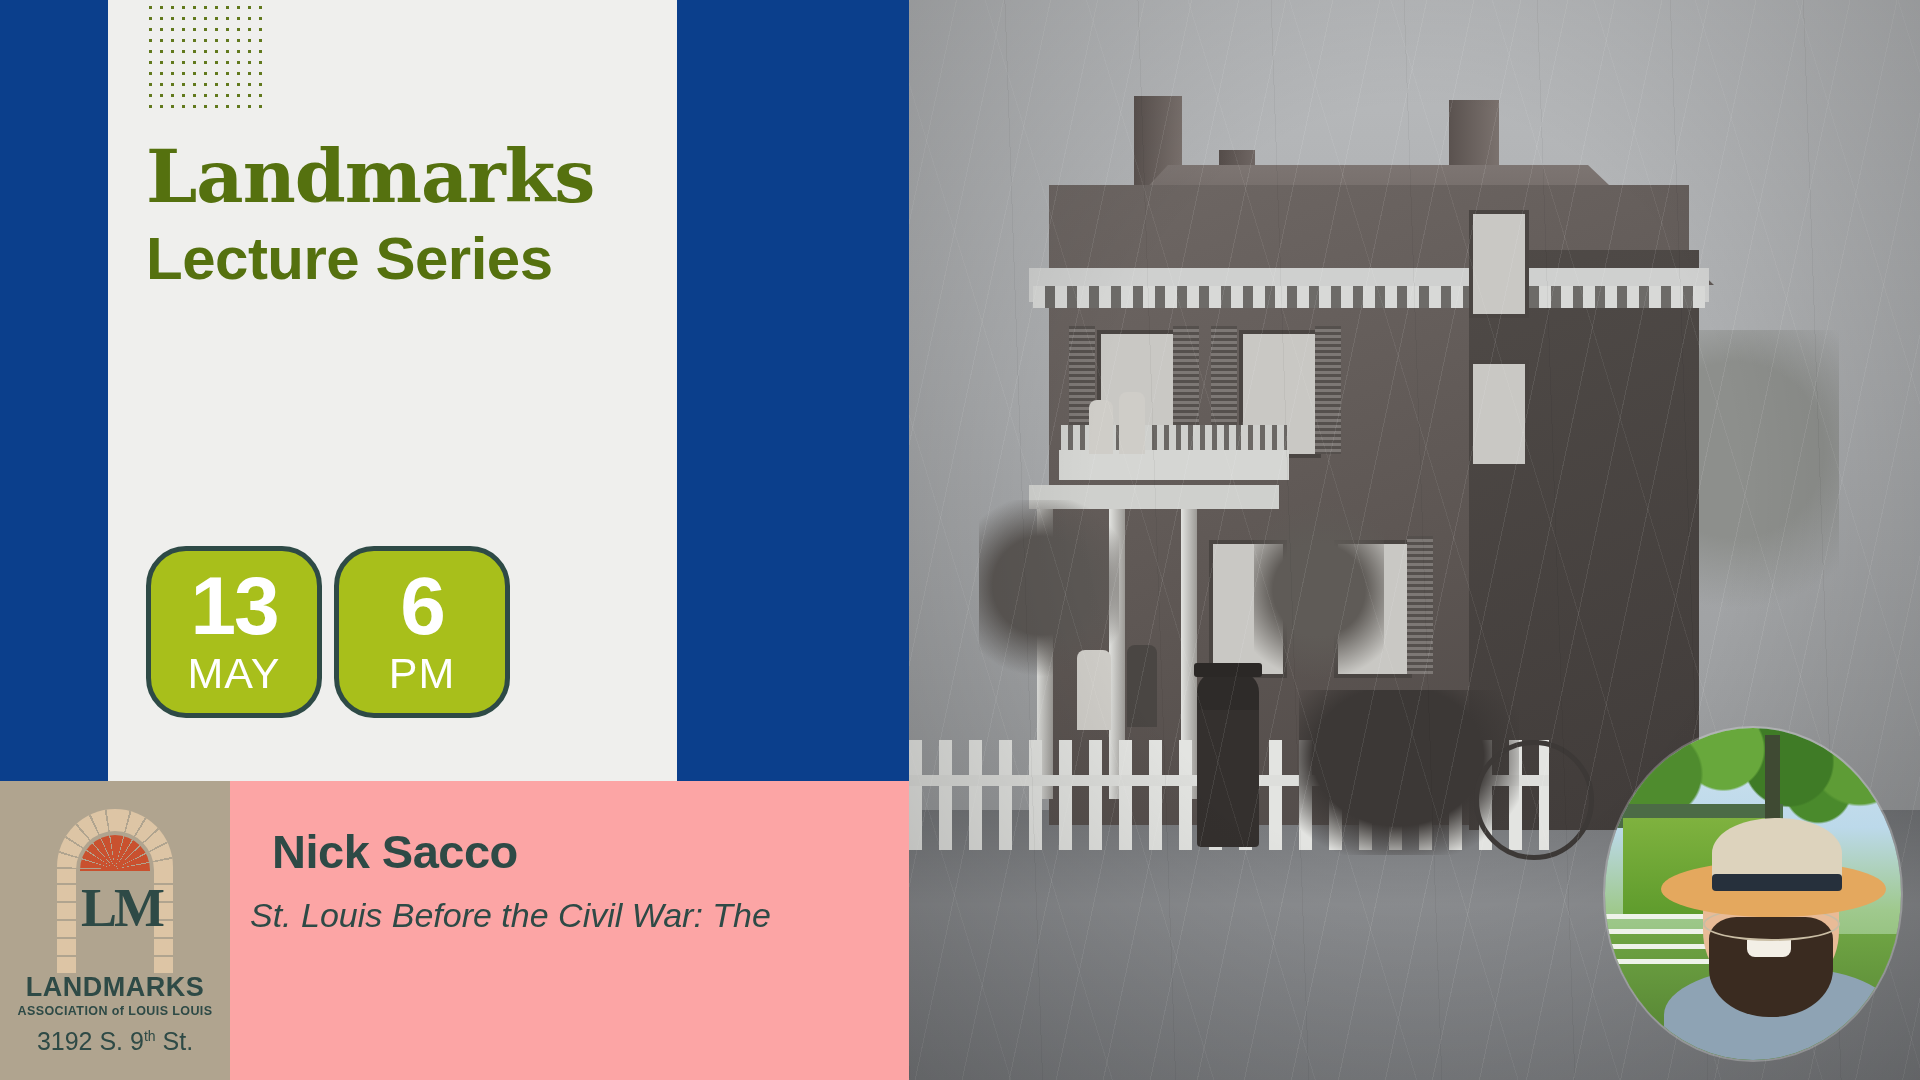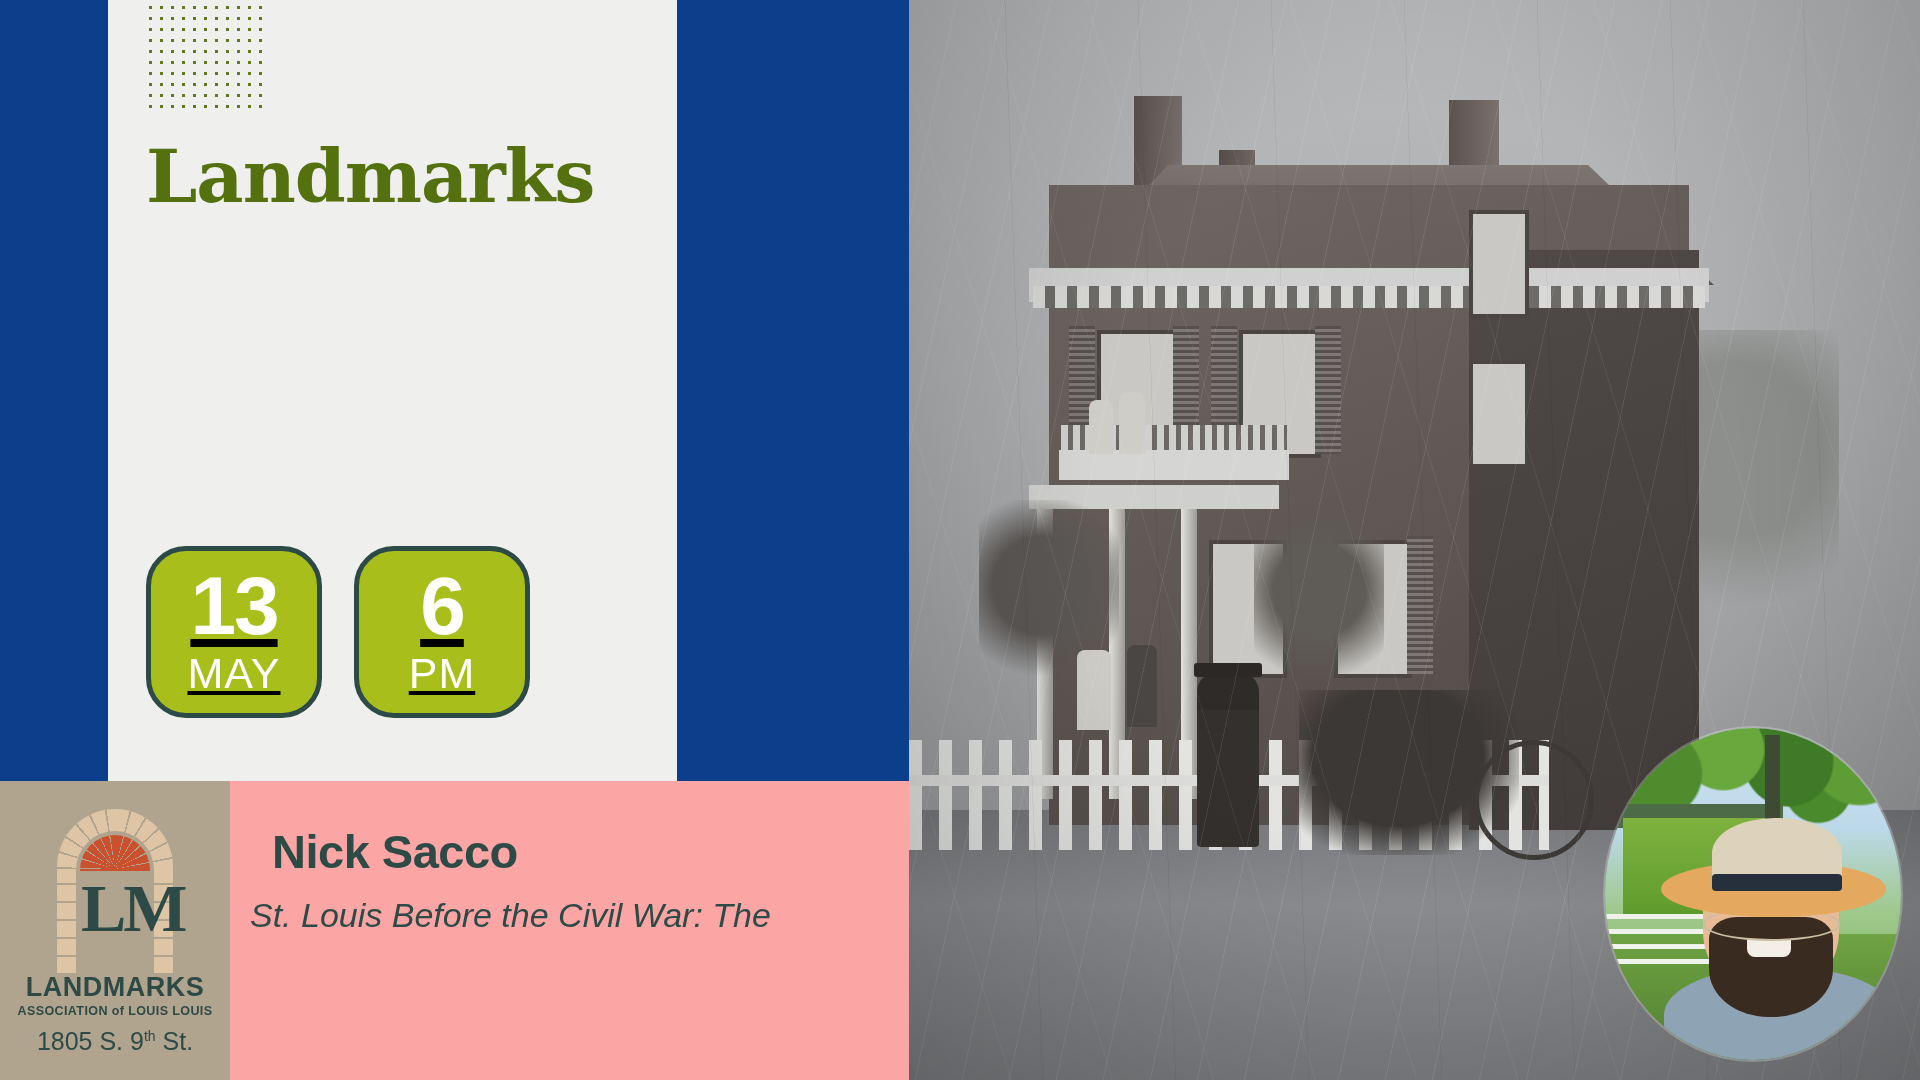--- a/index.html
+++ b/index.html
@@ -50,21 +50,21 @@
   .headline .l2, .headline .l3{
     display:block;
     font-size:60px;font-weight:bold;letter-spacing:-0.5px;
     font-family:"Liberation Sans", sans-serif;
     margin-bottom:14px;
   }
 
   
   .badges{
     position:absolute;left:146px;top:546px;
-    display:flex;gap:32px;text-decoration:underline;
+    display:flex;gap:12px;
   }
   .badge{
     width:176px;height:172px;
     background:#a8bf1b;
     border:5px solid #2e4a46;
     border-radius:40px;
     box-sizing:border-box;
     display:flex;flex-direction:column;
     align-items:center;justify-content:center;
     color:#ffffff;
@@ -113,21 +113,21 @@
   }
   .arch-lines::after{
     content:"";position:absolute;left:0;top:0;width:116px;height:60px;
     background:
       repeating-conic-gradient(from 0deg at 58px 60px,
         transparent 0deg 14deg, #b0a48f 14deg 16deg);
   }
   .lm-letters{
     position:absolute;left:46px;top:78px;width:68px;height:84px;
     color:#2e4a46;font-family:"Liberation Serif", serif;
-    font-weight:bold;font-size:68px;line-height:78px;letter-spacing:-3px;
+    font-weight:bold;font-size:54px;line-height:78px;letter-spacing:-3px;
     text-align:center;
   }
   .logo-word{
     color:#2e4a46;font-weight:bold;font-size:27px;letter-spacing:.5px;
     margin-top:-4px;
   }
   .logo-sub{
     color:#2e4a46;font-size:12.5px;letter-spacing:.4px;margin-top:1px;
     font-weight:bold;
   }
@@ -362,20 +362,21 @@
   <div class="left-blue-strip"></div>
 
   <div class="cream-panel"></div>
 
   <div class="mid-blue-strip"></div>
 
   <div class="dot-texture"></div>
 
   <div class="headline">
     <span class="l1">Landmarks</span>
+    <span class="l3">Lecture Series</span>
   </div>
 
   <div class="badges">
     <div class="badge">
       <span class="big">13</span>
       <span class="small">MAY</span>
     </div>
     <div class="badge">
       <span class="big">6</span>
       <span class="small">PM</span>
@@ -385,21 +386,21 @@
   <div class="logo-block">
     <div class="logo-mark">
       <div class="arch-outer"></div>
       <div class="arch-inner"></div>
       <div class="arch-fan"></div>
       <div class="arch-lines"></div>
       <div class="lm-letters">LM</div>
     </div>
     <div class="logo-word">LANDMARKS</div>
     <div class="logo-sub">ASSOCIATION of LOUIS LOUIS</div>
-    <div class="logo-addr"><span>1805 S. 9</span><sup>th</sup><span> St.</span></div>
+    <div class="logo-addr"><span>3192 S. 9</span><sup>th</sup><span> St.</span></div>
   </div>
 
   <div class="speaker-bar">
     <div class="speaker-name">Nick Sacco</div>
     <div class="lecture-title">
       <div>St. Louis Before the Civil War: The</div>
     </div>
   </div>
 
   <div class="photo">

